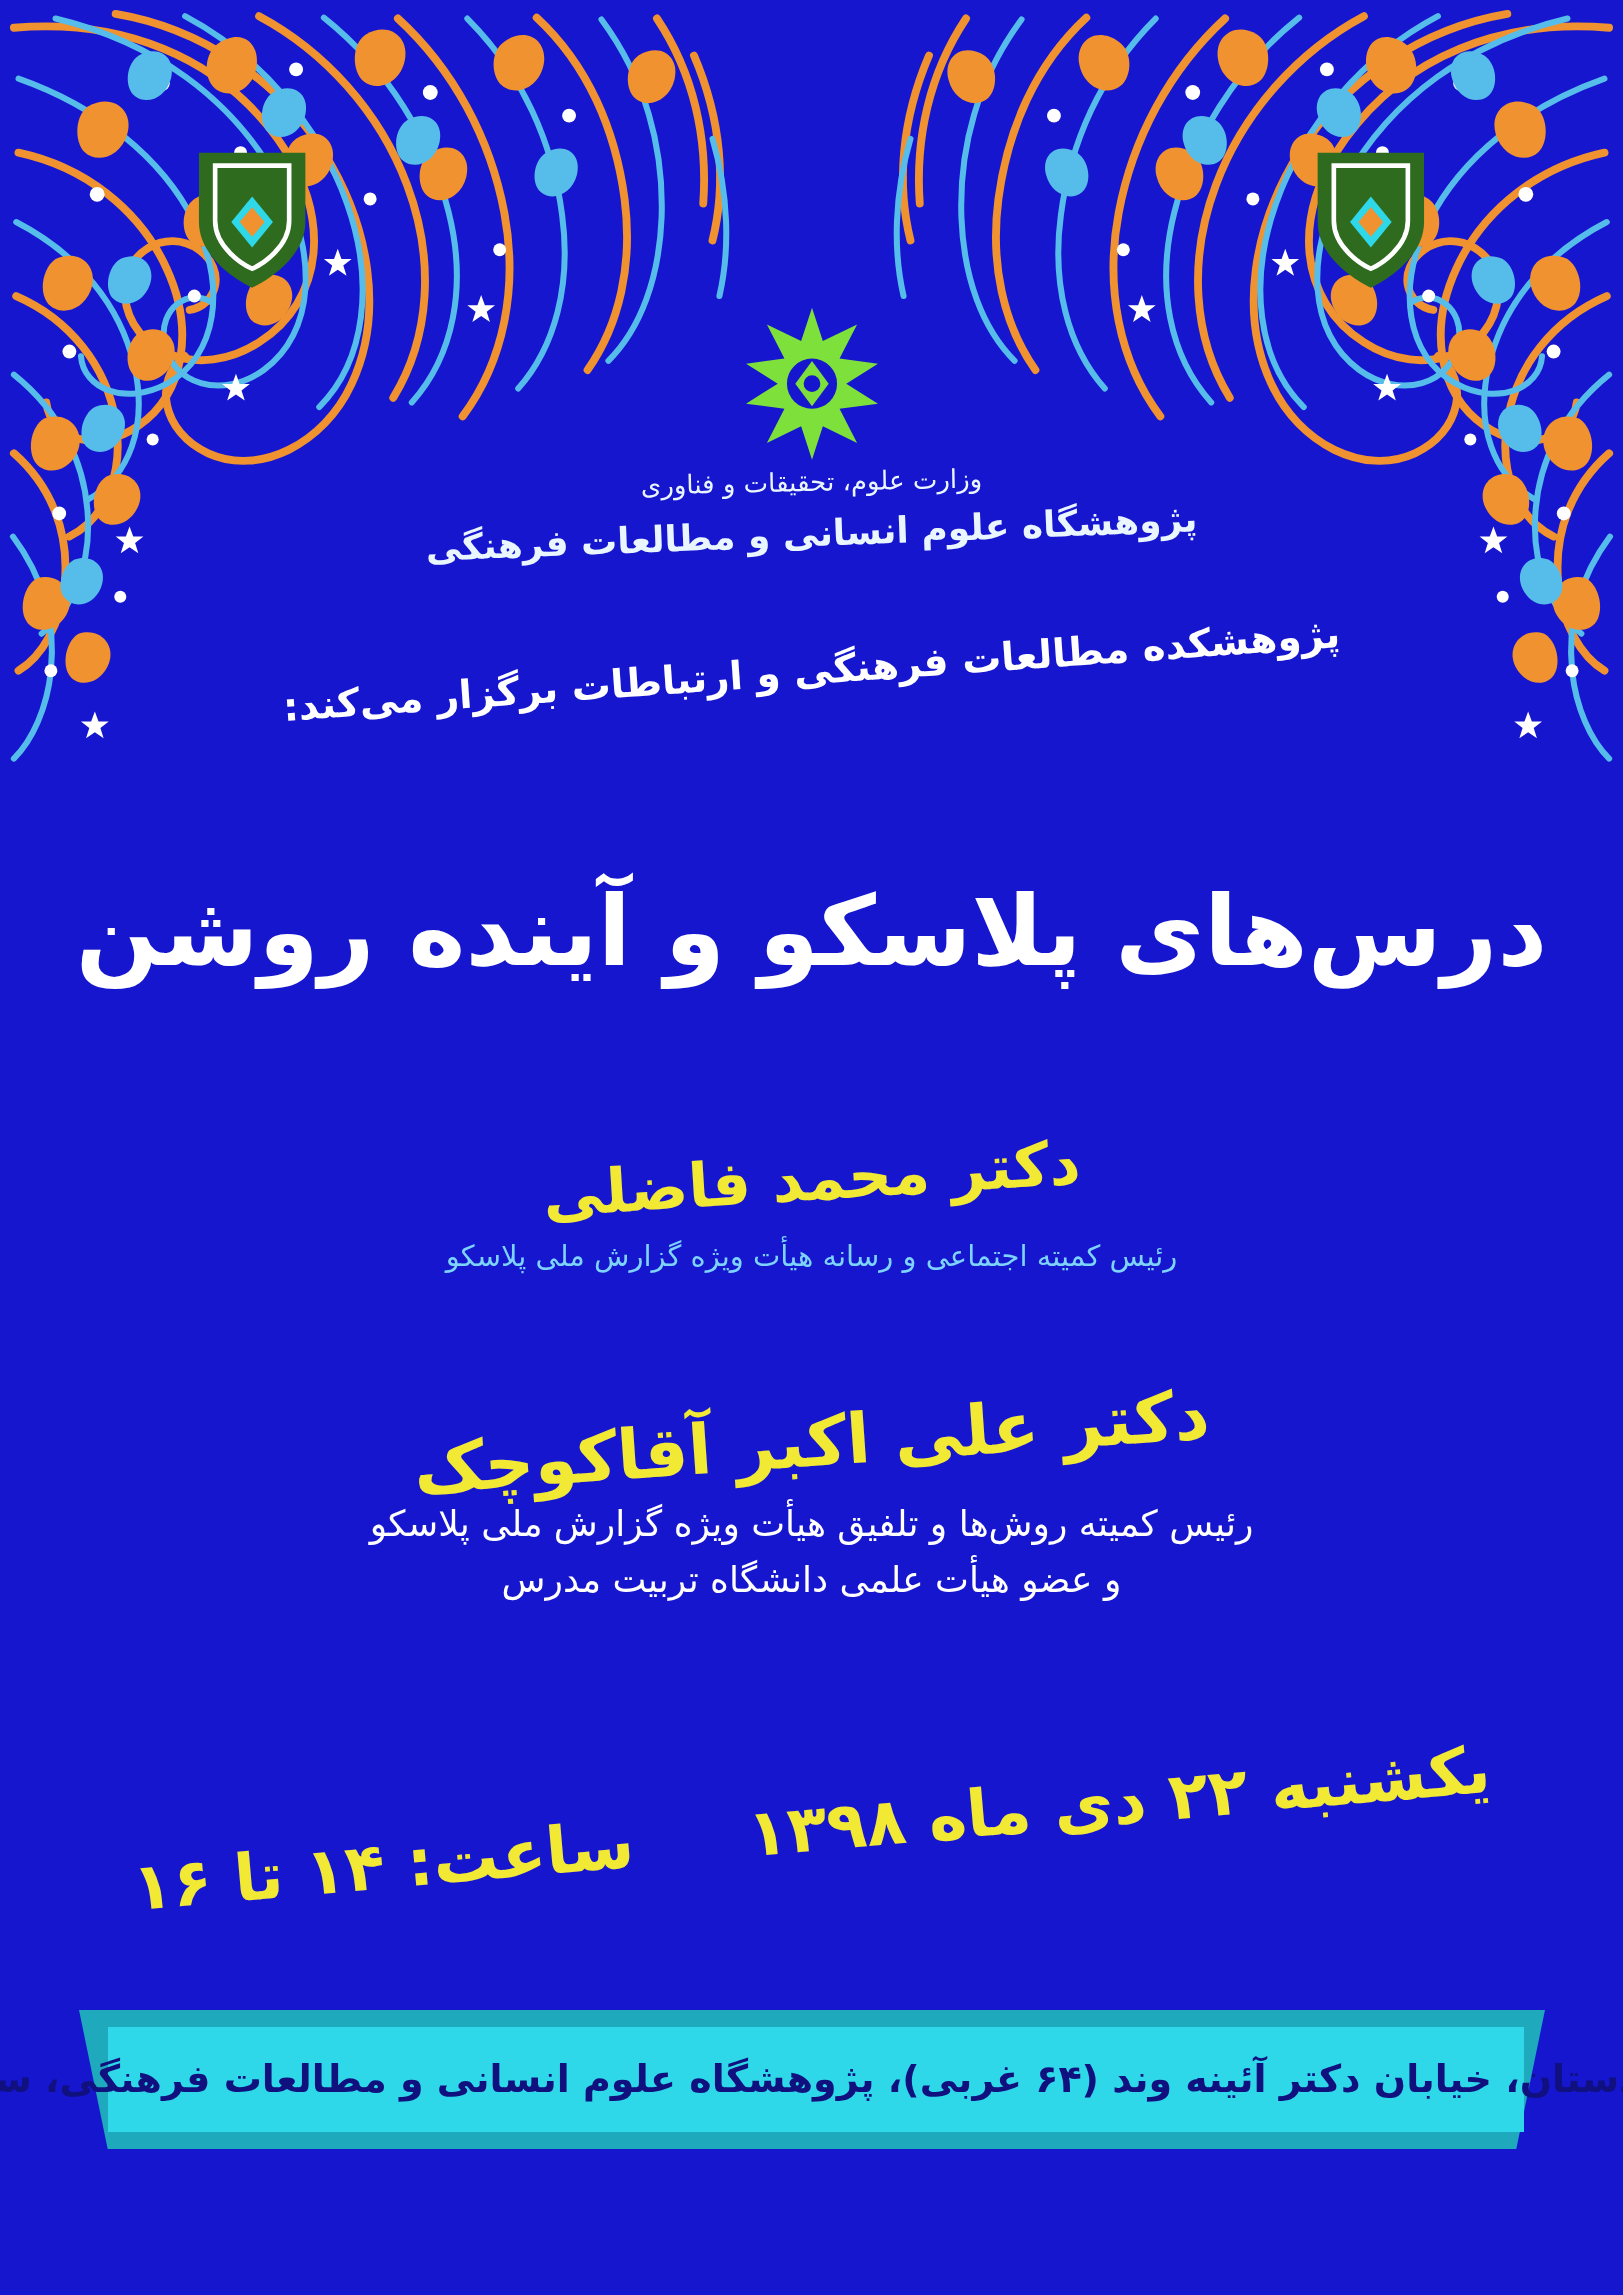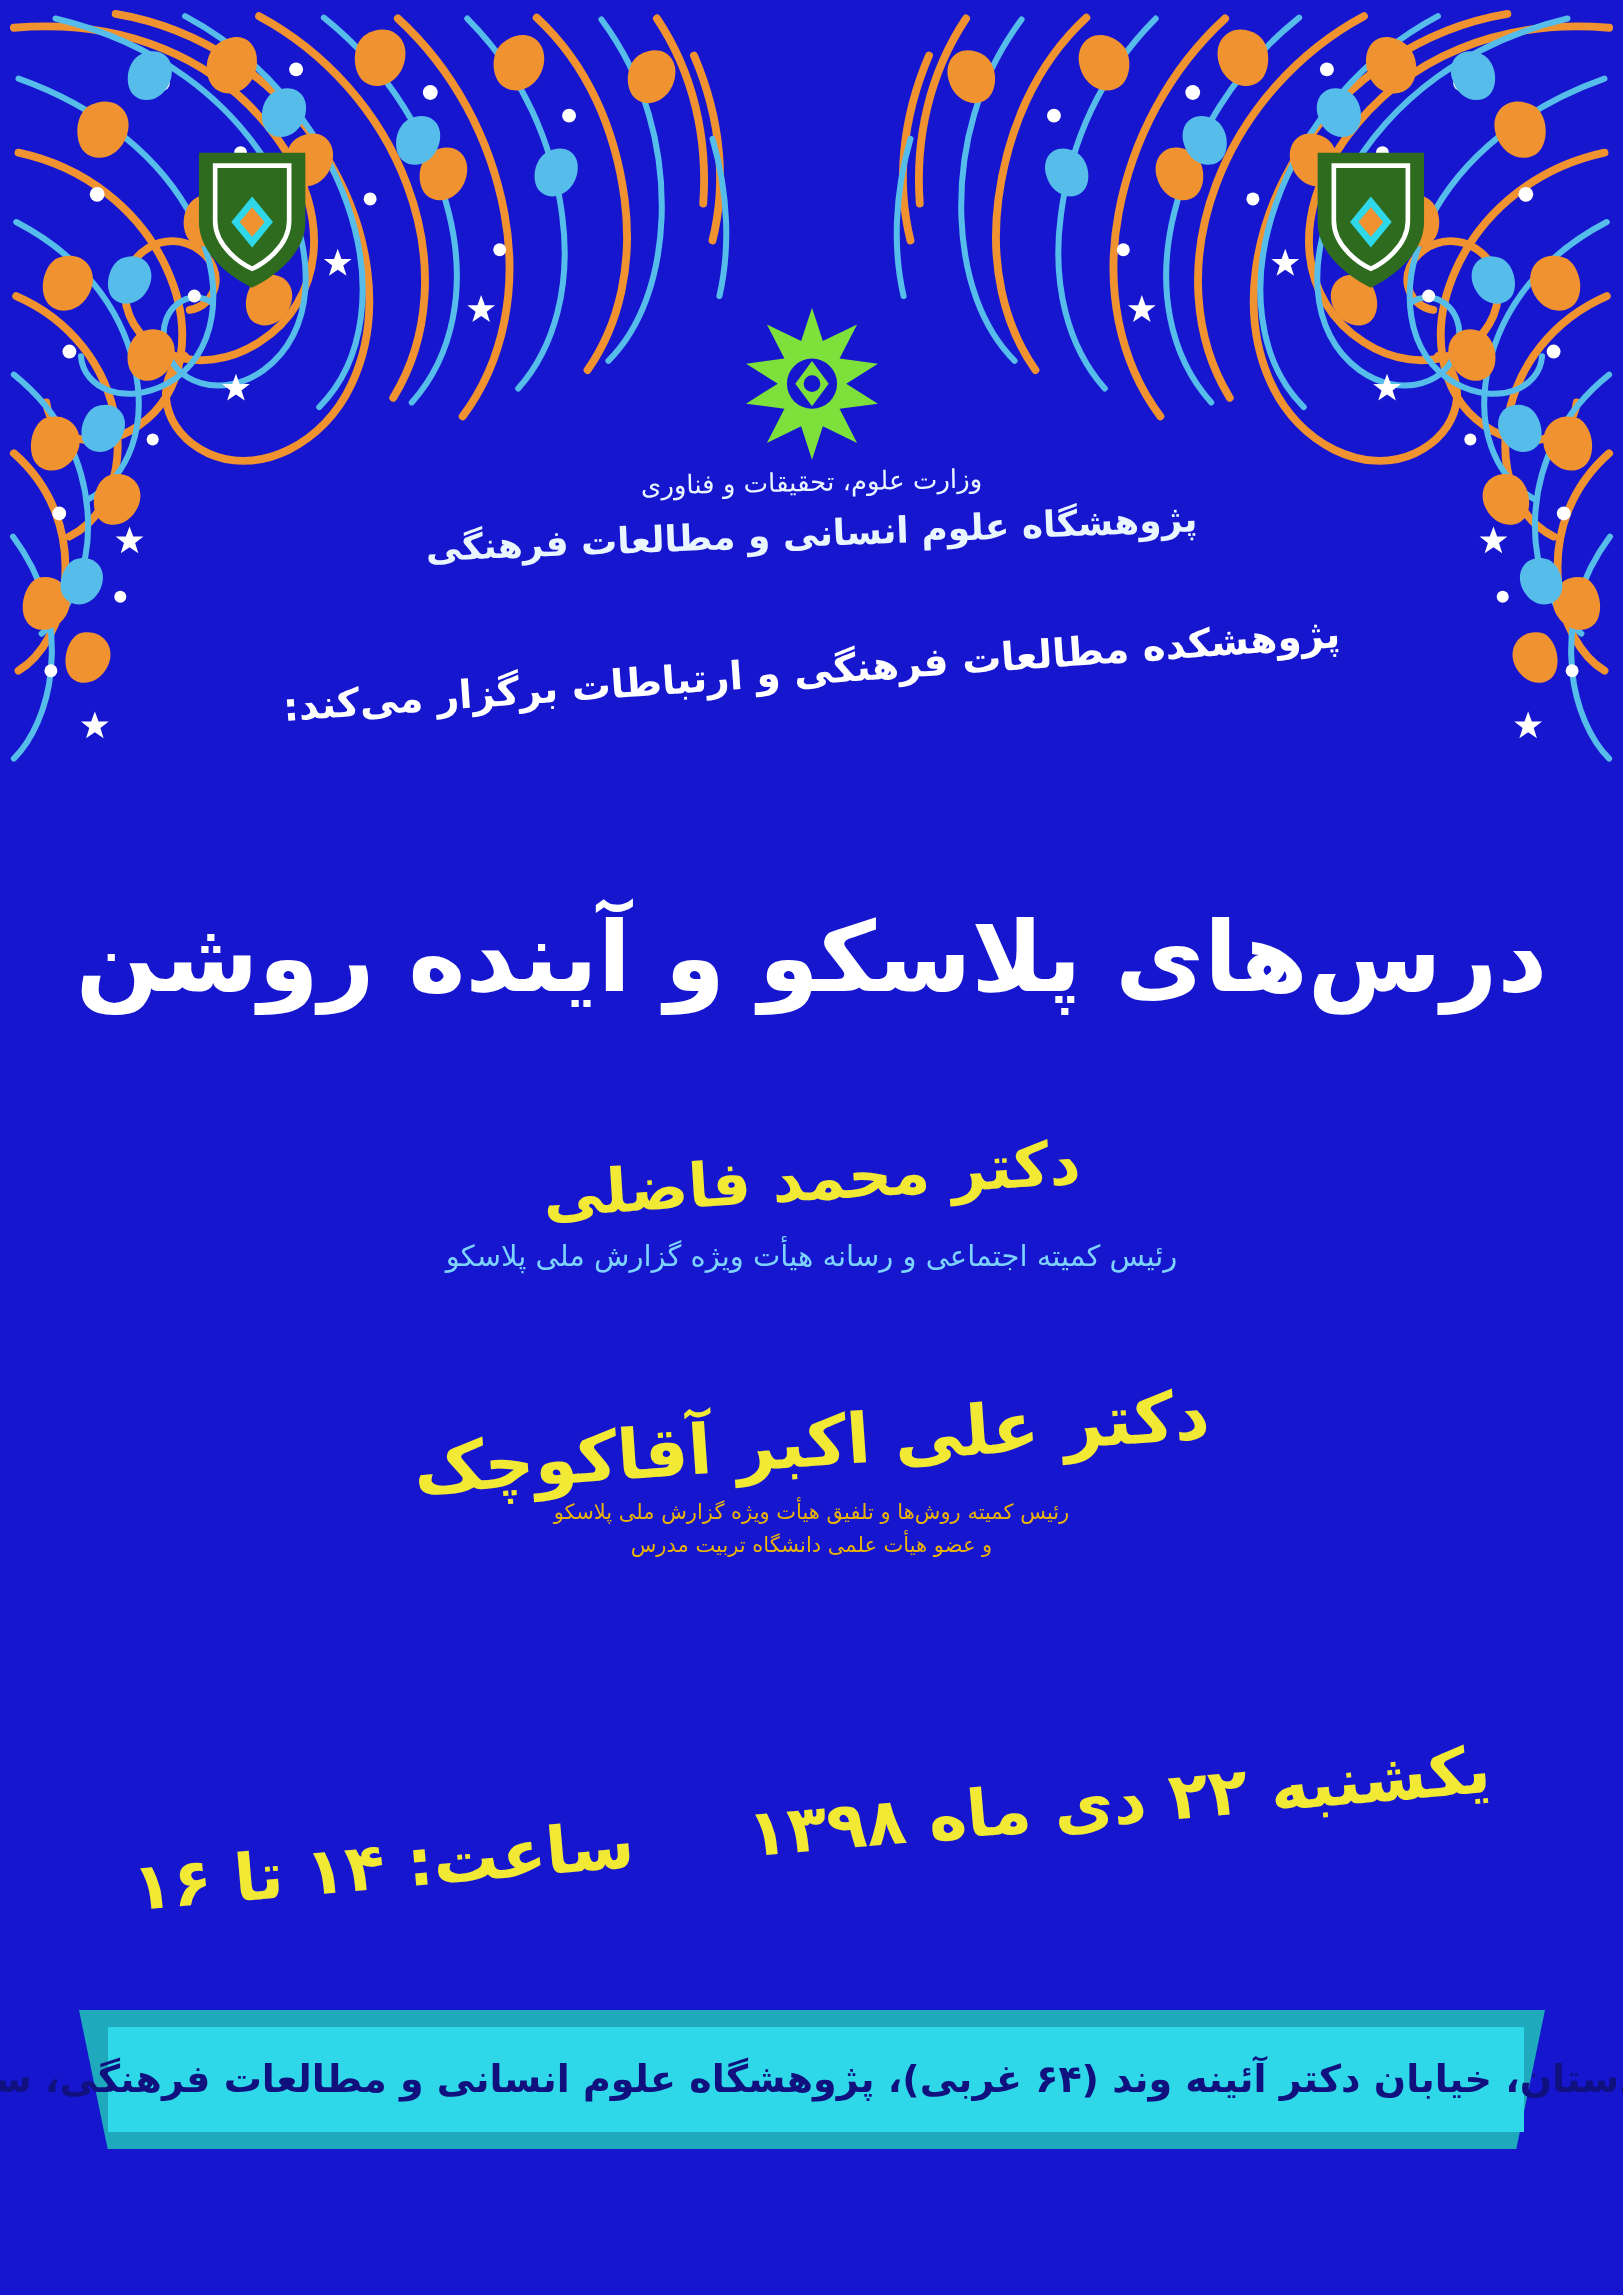--- a/index.html
+++ b/index.html
@@ -69,21 +69,20 @@
     font-weight: bold;
     transform: rotate(-4deg);
   }
 
   .title {
     top: 875px;
     color: #ffffff;
     font-size: 97px;
     font-weight: bold;
     letter-spacing: -0.9px;
-    margin-top: 26px;
   }
 
   .speaker-block { color: #ffffff; }
 
   .speaker-name {
     color: #f2e935;
     font-weight: bold;
   }
   .speaker1 {
     top: 1143px;
@@ -101,23 +100,23 @@
 
   .speaker2 {
     top: 1402px;
   }
   .speaker2 .speaker-name {
     font-size: 69px;
     transform: rotate(-4deg);
     margin-bottom: 14px;
   }
   .speaker2 .aff {
-    font-size: 21px;
+    font-size: 36px;
     line-height: 1.55;
-    color: #eab308;
+    color: #ffffff;
   }
 
   .datetime {
     top: 1791px;
     color: #f2e935;
     font-size: 65px;
     font-weight: bold;
     transform: rotate(-5deg);
   }
   .datetime .dt-inner {

